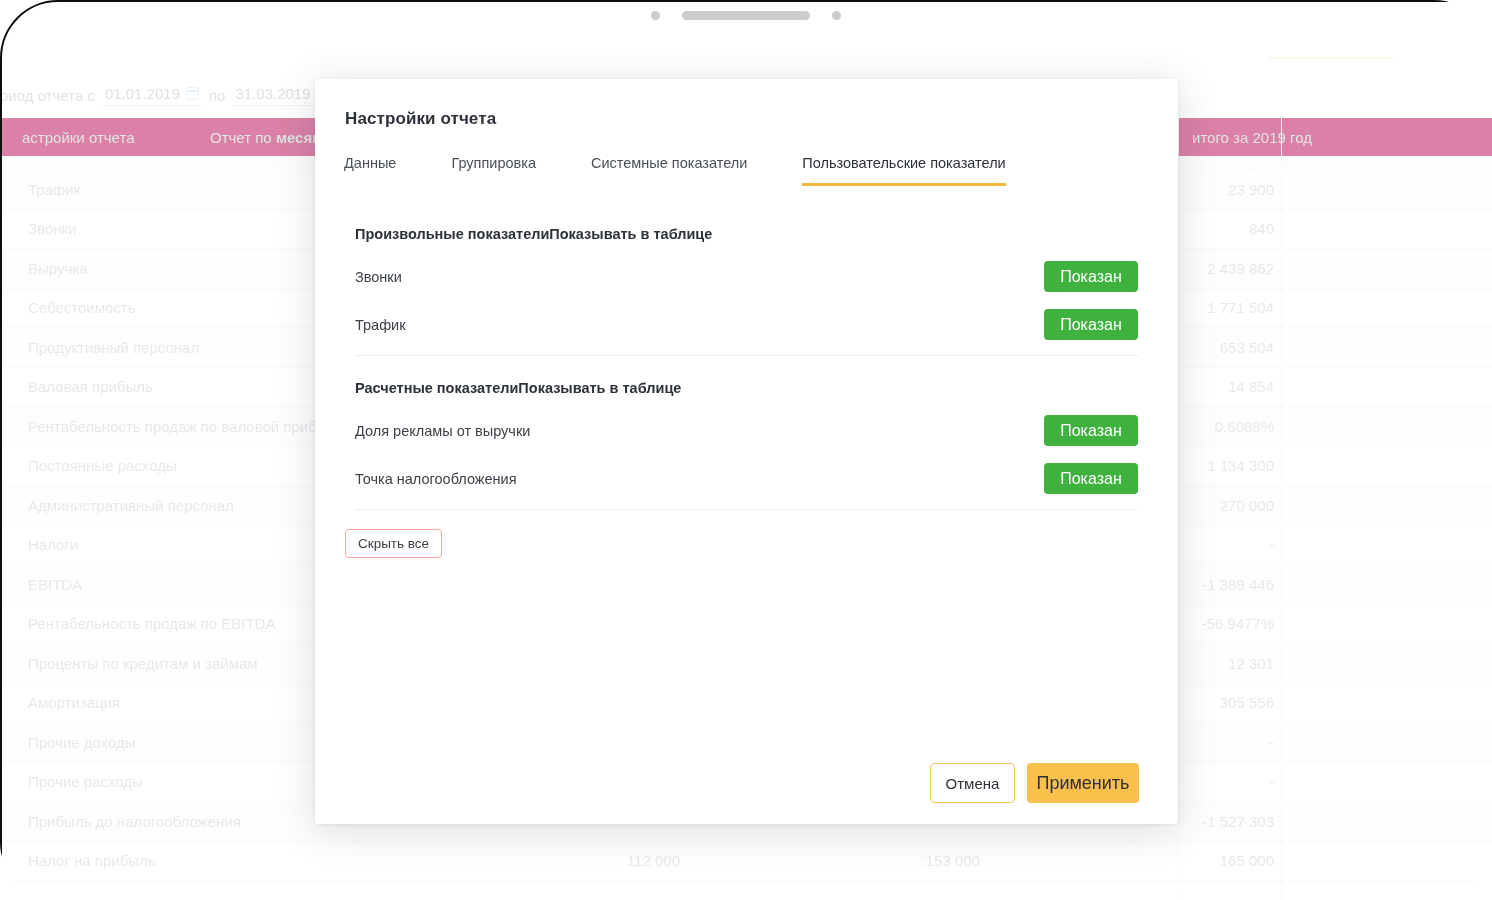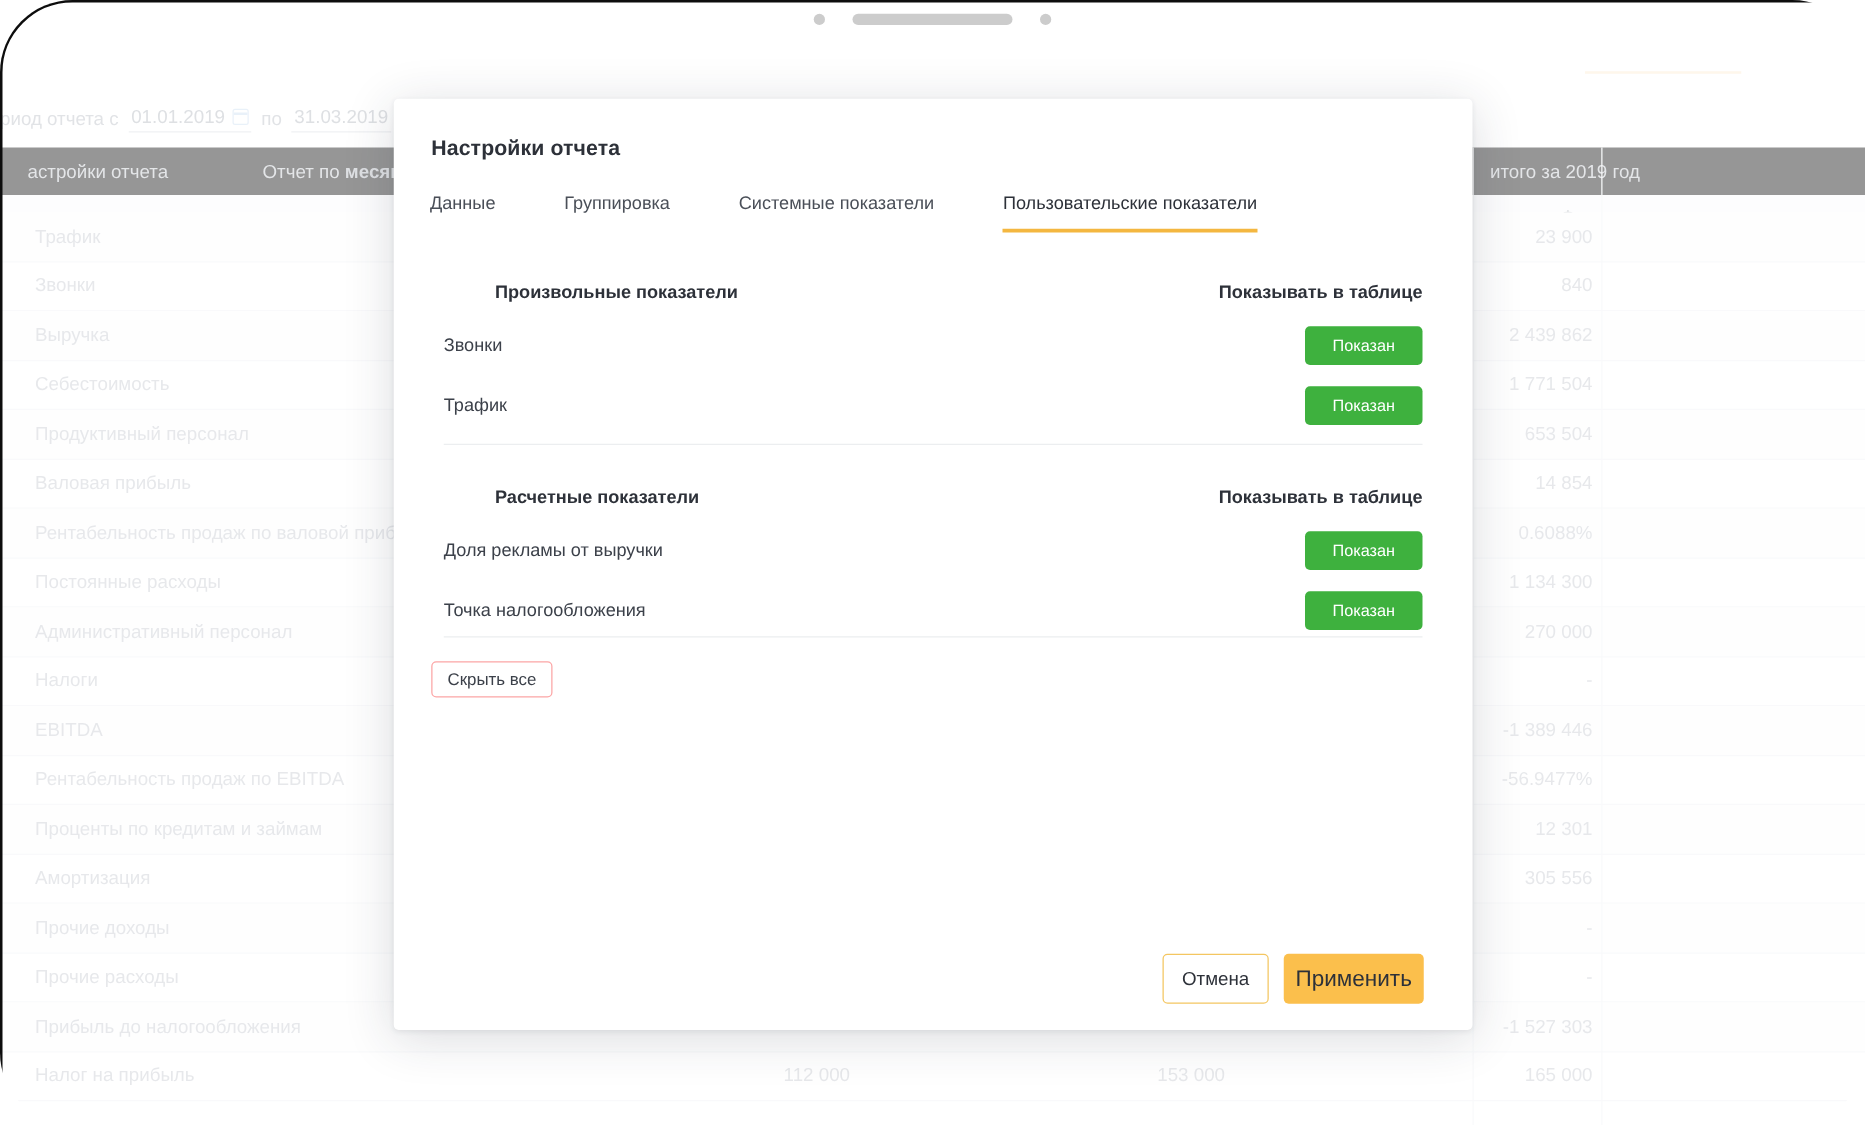--- a/index.html
+++ b/index.html
@@ -107,21 +107,21 @@
     left: 0; top: 2px;
     width: 100%; height: 1.5px;
     background: #d8e6f4;
   }
 
   
   #bg-table-header {
     position: absolute;
     left: 0; top: 88px;
     width: 1492px; height: 38px;
-    background: #404040;
+    background: #be185d;
     display: flex;
     align-items: center;
     font-size: 15px;
     color: #ced1d6;
   }
   #bg-header-settings { position: absolute; left: 22px; }
   #bg-header-reportby { position: absolute; left: 210px; }
   #bg-header-reportby b { color: #c3c7cd; font-weight: 700; }
   #bg-header-year { position: absolute; left: 1192px; }
 
@@ -243,48 +243,46 @@
   .modal-tab:last-child { margin-right: 0; }
 
   .section {
     position: absolute;
     left: 40px;
     width: 783px;
   }
 
   .section-head {
     display: flex;
-    justify-content: space-between;
     align-items: center;
     font-size: 14.5px;
     font-weight: 700;
     color: #2d3139;
     height: 30px;
-    margin-left: 41px;
   }
 
   .metric-row {
     display: flex;
     justify-content: space-between;
     align-items: center;
     height: 41px;
     margin-top: 7px;
   }
   .metric-label {
     font-size: 14.5px;
     color: #3c414a;
   }
   .toggle-shown {
     width: 94px;
     height: 31px;
     background: #3eb13e;
     color: #ffffff;
     border: none;
     border-radius: 4px;
-    font-size: 13px;
+    font-size: 16px;
     font-family: "Liberation Sans", sans-serif;
     cursor: pointer;
   }
 
   .divider {
     position: absolute;
     left: 40px;
     width: 783px;
     height: 1px;
     background: #eceef0;
@@ -478,21 +476,21 @@
         <button class="toggle-shown">Показан</button>
       </div>
       <div class="metric-row">
         <span class="metric-label">Трафик</span>
         <button class="toggle-shown">Показан</button>
       </div>
     </div>
 
     <div class="divider" style="top:276px;"></div>
 
-    <div class="section" id="section-1" style="top:304px;">
+    <div class="section" id="section-1" style="top:294px;">
       <div class="section-head">
         <span>Расчетные показатели</span>
         <span>Показывать в таблице</span>
       </div>
       <div class="metric-row">
         <span class="metric-label">Доля рекламы от выручки</span>
         <button class="toggle-shown">Показан</button>
       </div>
       <div class="metric-row">
         <span class="metric-label">Точка налогообложения</span>

